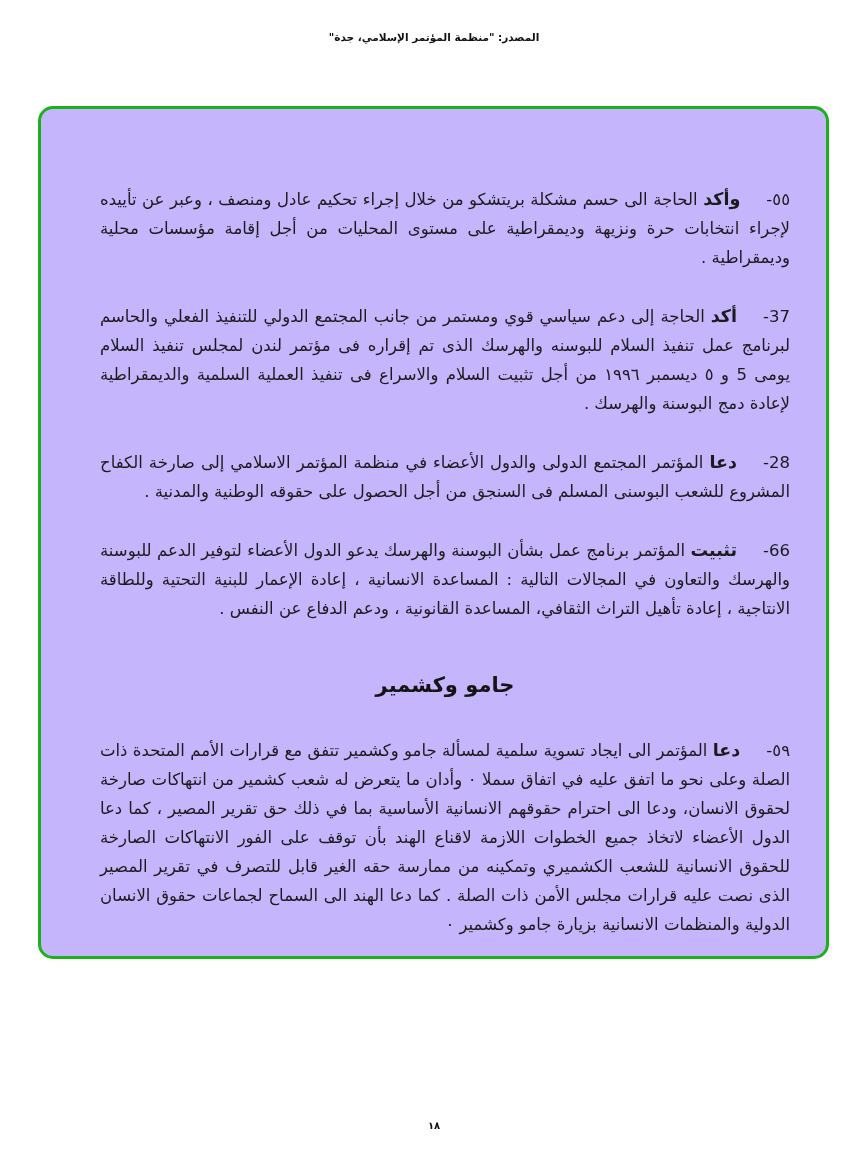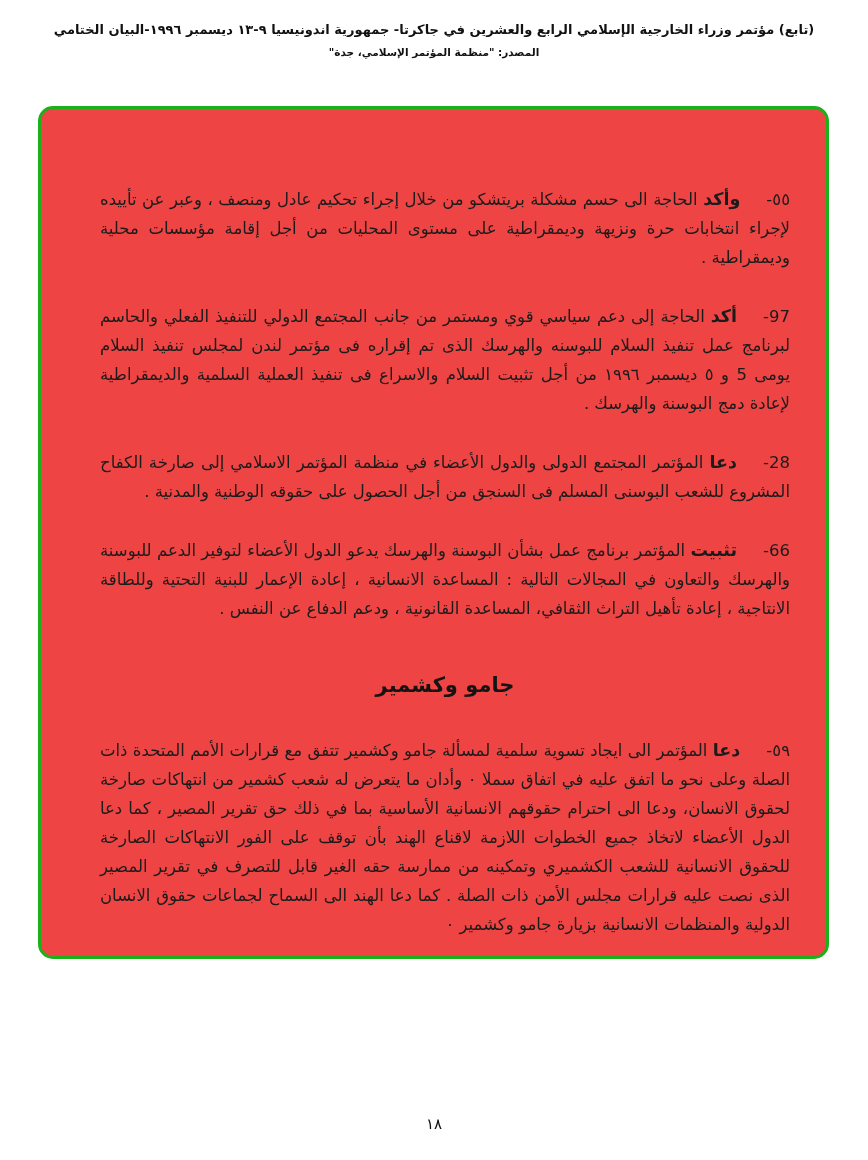--- a/index.html
+++ b/index.html
@@ -40,21 +40,21 @@
   
   .scan-frame {
     position: absolute;
     left: 38px;
     top: 106px;
     width: 791px;
     height: 853px;
     box-sizing: border-box;
     border: 3px solid #1ab11a;
     border-radius: 15px;
-    background: #ef4444;
+    background: #c4b5fd;
     text-decoration: underline;
   }
   .scan-content {
     position: absolute;
     top: 76px;
     right: 36px;
     left: 59px;
     direction: rtl;
     text-align: justify;
     color: #1b1b1b;
@@ -82,42 +82,41 @@
 
   
   .page-footer {
     position: absolute;
     top: 1114px;
     left: 0;
     width: 100%;
     text-align: center;
   }
   .page-number {
-    font-size: 15px;
-    font-weight: normal;
+    font-size: 10px;
+    font-weight: bold;
     color: #111111;
     margin-top: 13px;
   }
 </style>
 </head>
 <body>
 
 <div class="page">
 
   <div class="page-header" dir="rtl" lang="ar">
-    <div class="header-line1">(تابع) مؤتمر وزراء الخارجية الإسلامي الرابع والعشرين في جاكرتا- جمهورية اندونيسيا ٩-١٣ ديسمبر ١٩٩٦-البيان الختامي</div>
     <div class="header-line2">المصدر: "منظمة المؤتمر الإسلامي، جدة"</div>
   </div>
 
   <div class="scan-frame" style="border-color: rgb(26, 177, 26);">
     <div class="scan-content" dir="rtl" lang="ar">
 
       <p class="para"><span class="num">٥٥-</span><span class="lead">وأكد</span> <span class="ptext">الحاجة الى حسم مشكلة بريتشكو من خلال إجراء تحكيم عادل ومنصف ، وعبر عن تأييده لإجراء انتخابات حرة ونزيهة وديمقراطية على مستوى المحليات من أجل إقامة مؤسسات محلية وديمقراطية .</span></p>
 
-      <p class="para"><span class="num">97-</span><span class="lead">أكد</span> <span class="ptext">الحاجة إلى دعم سياسي قوي ومستمر من جانب المجتمع الدولي للتنفيذ الفعلي والحاسم لبرنامج عمل تنفيذ السلام للبوسنه والهرسك الذى تم إقراره فى مؤتمر لندن لمجلس تنفيذ السلام يومى 5 و ٥ ديسمبر ١٩٩٦ من أجل تثبيت السلام والاسراع فى تنفيذ العملية السلمية والديمقراطية لإعادة دمج البوسنة والهرسك .</span></p>
+      <p class="para"><span class="num">37-</span><span class="lead">أكد</span> <span class="ptext">الحاجة إلى دعم سياسي قوي ومستمر من جانب المجتمع الدولي للتنفيذ الفعلي والحاسم لبرنامج عمل تنفيذ السلام للبوسنه والهرسك الذى تم إقراره فى مؤتمر لندن لمجلس تنفيذ السلام يومى 5 و ٥ ديسمبر ١٩٩٦ من أجل تثبيت السلام والاسراع فى تنفيذ العملية السلمية والديمقراطية لإعادة دمج البوسنة والهرسك .</span></p>
 
       <p class="para"><span class="num">28-</span><span class="lead">دعا</span> <span class="ptext">المؤتمر المجتمع الدولى والدول الأعضاء في منظمة المؤتمر الاسلامي إلى صارخة الكفاح المشروع للشعب البوسنى المسلم فى السنجق من أجل الحصول على حقوقه الوطنية والمدنية .</span></p>
 
       <p class="para"><span class="num">66-</span><span class="lead">تثبيت</span> <span class="ptext">المؤتمر برنامج عمل بشأن البوسنة والهرسك يدعو الدول الأعضاء لتوفير الدعم للبوسنة والهرسك والتعاون في المجالات التالية : المساعدة الانسانية ، إعادة الإعمار للبنية التحتية وللطاقة الانتاجية ، إعادة تأهيل التراث الثقافي، المساعدة القانونية ، ودعم الدفاع عن النفس .</span></p>
 
       <h2 class="section-heading">جامو وكشمير</h2>
 
       <p class="para"><span class="num">٥٩-</span><span class="lead">دعا</span> <span class="ptext">المؤتمر الى ايجاد تسوية سلمية لمسألة جامو وكشمير تتفق مع قرارات الأمم المتحدة ذات الصلة وعلى نحو ما اتفق عليه في اتفاق سملا ۰ وأدان ما يتعرض له شعب كشمير من انتهاكات صارخة لحقوق الانسان، ودعا الى احترام حقوقهم الانسانية الأساسية بما في ذلك حق تقرير المصير ، كما دعا الدول الأعضاء لاتخاذ جميع الخطوات اللازمة لاقناع الهند بأن توقف على الفور الانتهاكات الصارخة للحقوق الانسانية للشعب الكشميري وتمكينه من ممارسة حقه الغير قابل للتصرف في تقرير المصير الذى نصت عليه قرارات مجلس الأمن ذات الصلة . كما دعا الهند الى السماح لجماعات حقوق الانسان الدولية والمنظمات الانسانية بزيارة جامو وكشمير ۰</span></p>
 
     </div>

